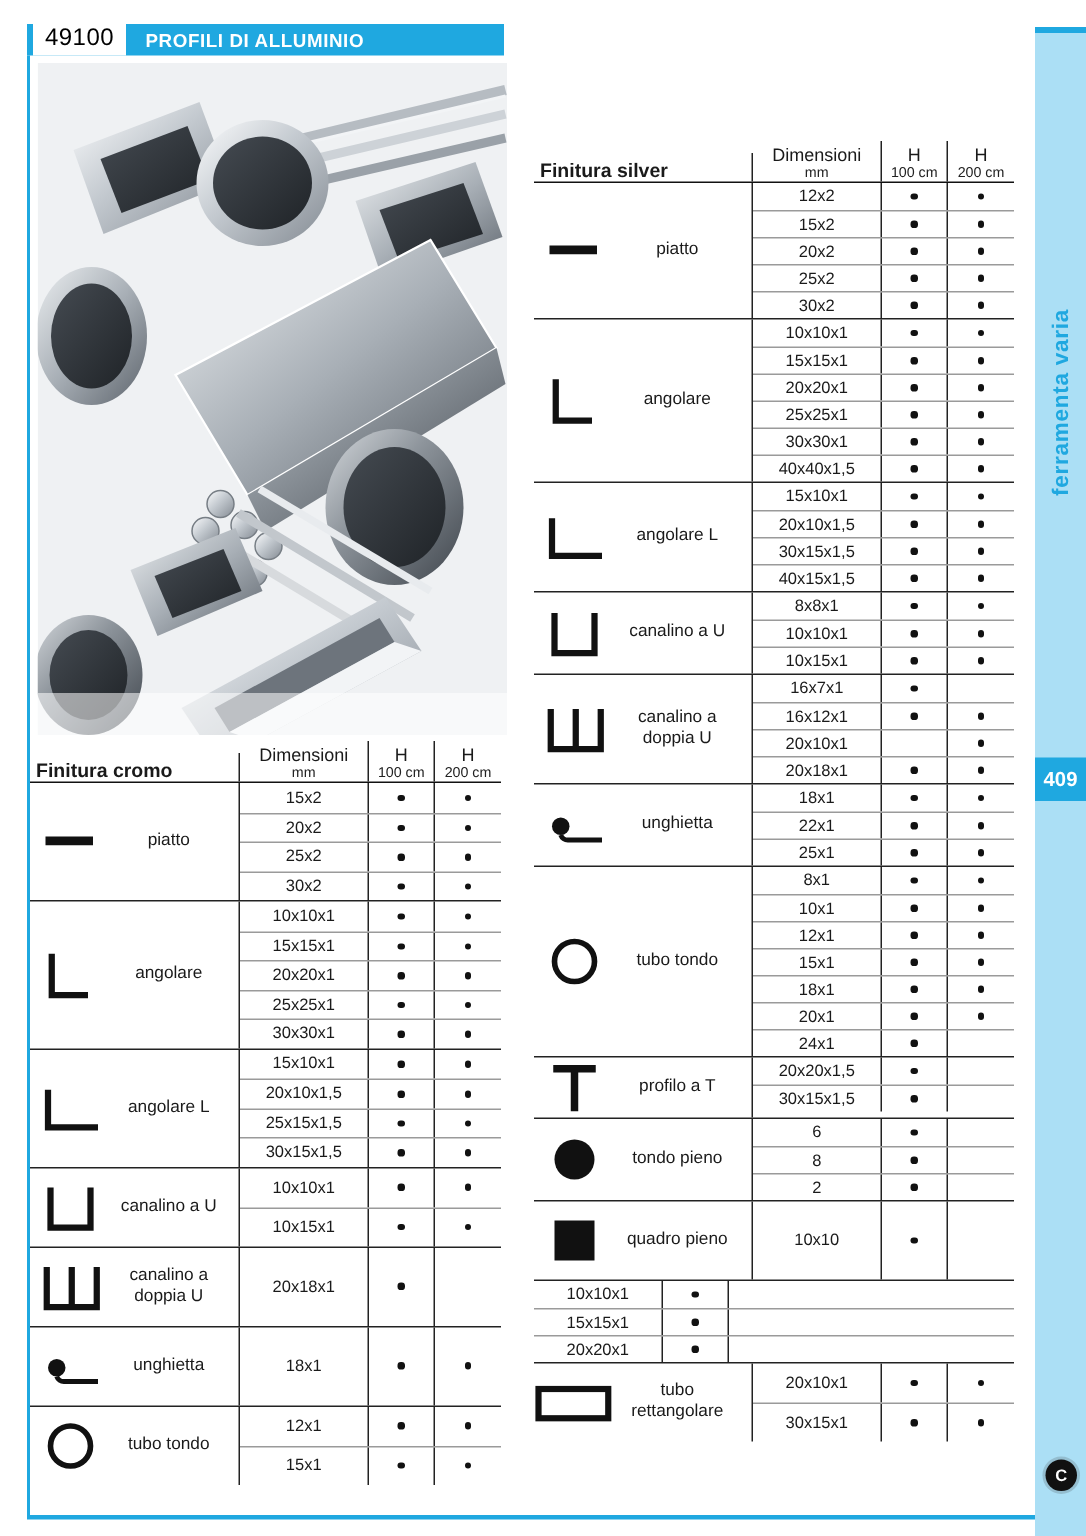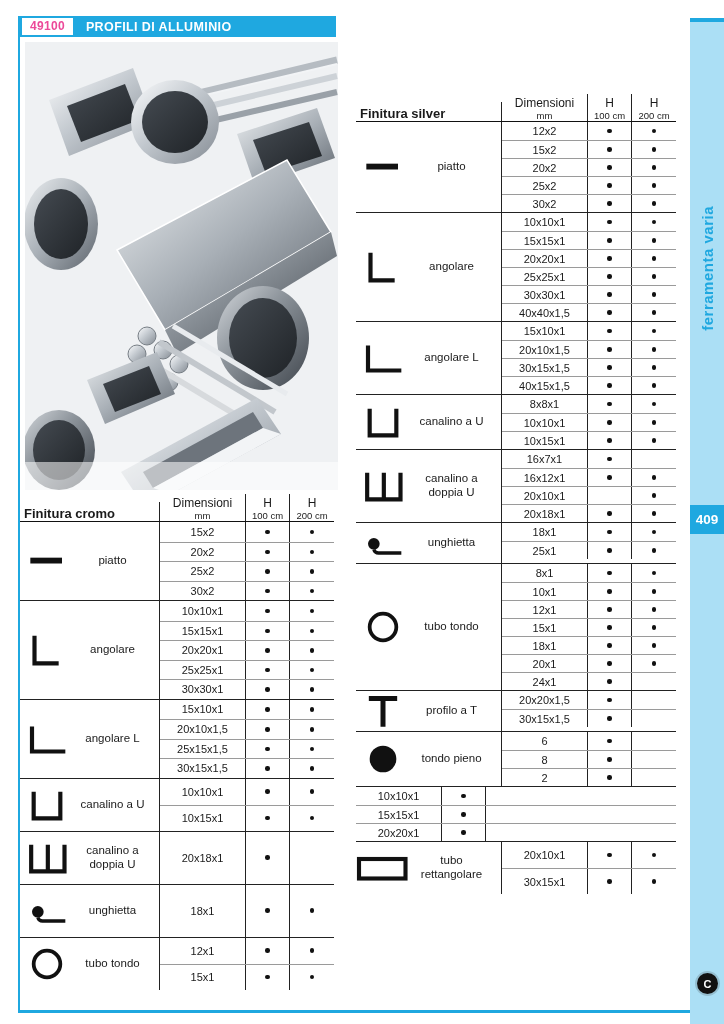--- a/index.html
+++ b/index.html
@@ -6,21 +6,21 @@
   .page{
     position:relative;width:724px;height:1024px;overflow:hidden;
     font-family:"Liberation Sans", sans-serif;background:#ffffff;color:#1a1a1a;
   }
   
   .header-bar{
     position:absolute;left:18px;top:16px;width:318px;height:21px;
     background:#1fa8e0;display:flex;align-items:center;
   }
   .code-box{
-    background:#ffffff;color:#ec4899;font-weight:bold;font-size:12px;
+    background:#ffffff;color:#000000;font-weight:normal;font-size:16px;
     margin-left:4px;padding:1px 8px 2px 8px;letter-spacing:.3px;
   }
   .page-title{color:#ffffff;font-weight:bold;font-size:12.5px;margin-left:13px;letter-spacing:.4px;}
   
   .left-line{position:absolute;left:18px;top:37px;width:2px;height:975px;background:#1fa8e0;}
   .bottom-line{position:absolute;left:18px;top:1010px;width:672px;height:3px;background:#1fa8e0;}
   .sidebar-bottom-line{position:absolute;left:690px;top:1004px;width:34px;height:3px;background:#1fa8e0;}
   
   .sidebar{position:absolute;left:690px;top:18px;width:34px;height:1006px;background:#abdff5;}
   .sidebar-top-strip{position:absolute;left:0;top:0;width:34px;height:4px;background:#1fa8e0;}
@@ -705,20 +705,29 @@
           <div class="trow" style="height:18.00px">
             <div class="c cdim dimv">18x1</div>
             <div class="c ch b-r">
               <span class="dot"></span>
             </div>
             <div class="c ch">
               <span class="dot"></span>
             </div>
           </div>
           <div class="trow" style="height:18.00px">
+            <div class="c cdim dimv">22x1</div>
+            <div class="c ch b-r">
+              <span class="dot"></span>
+            </div>
+            <div class="c ch">
+              <span class="dot"></span>
+            </div>
+          </div>
+          <div class="trow" style="height:18.00px">
             <div class="c cdim dimv">25x1</div>
             <div class="c ch b-r">
               <span class="dot"></span>
             </div>
             <div class="c ch">
               <span class="dot"></span>
             </div>
           </div>
         </div>
       </div>
@@ -840,20 +849,39 @@
           </div>
           <div class="trow" style="height:18.00px">
             <div class="c cdim dimv">8</div>
             <div class="c ch b-r">
               <span class="dot"></span>
             </div>
             <div class="c ch"></div>
           </div>
           <div class="trow" style="height:18.00px">
             <div class="c cdim dimv">2</div>
+            <div class="c ch b-r">
+              <span class="dot"></span>
+            </div>
+            <div class="c ch"></div>
+          </div>
+        </div>
+      </div>
+      <div class="tgroup">
+        <div class="c clabel gcell">
+          <span class="gicon">
+            <svg width="40" height="40" viewBox="0 0 48 48" xmlns="http://www.w3.org/2000/svg">
+              <rect x="8" y="8" width="32" height="32" fill="#111"></rect>
+            </svg>
+          </span>
+          <span class="glabel">quadro pieno</span>
+        </div>
+        <div class="rows">
+          <div class="trow" style="height:52.00px">
+            <div class="c cdim dimv">10x10</div>
             <div class="c ch b-r">
               <span class="dot"></span>
             </div>
             <div class="c ch"></div>
           </div>
         </div>
       </div>
       <div class="tgroup">
         <div class="rows">
           <div class="trow" style="height:18.00px">

